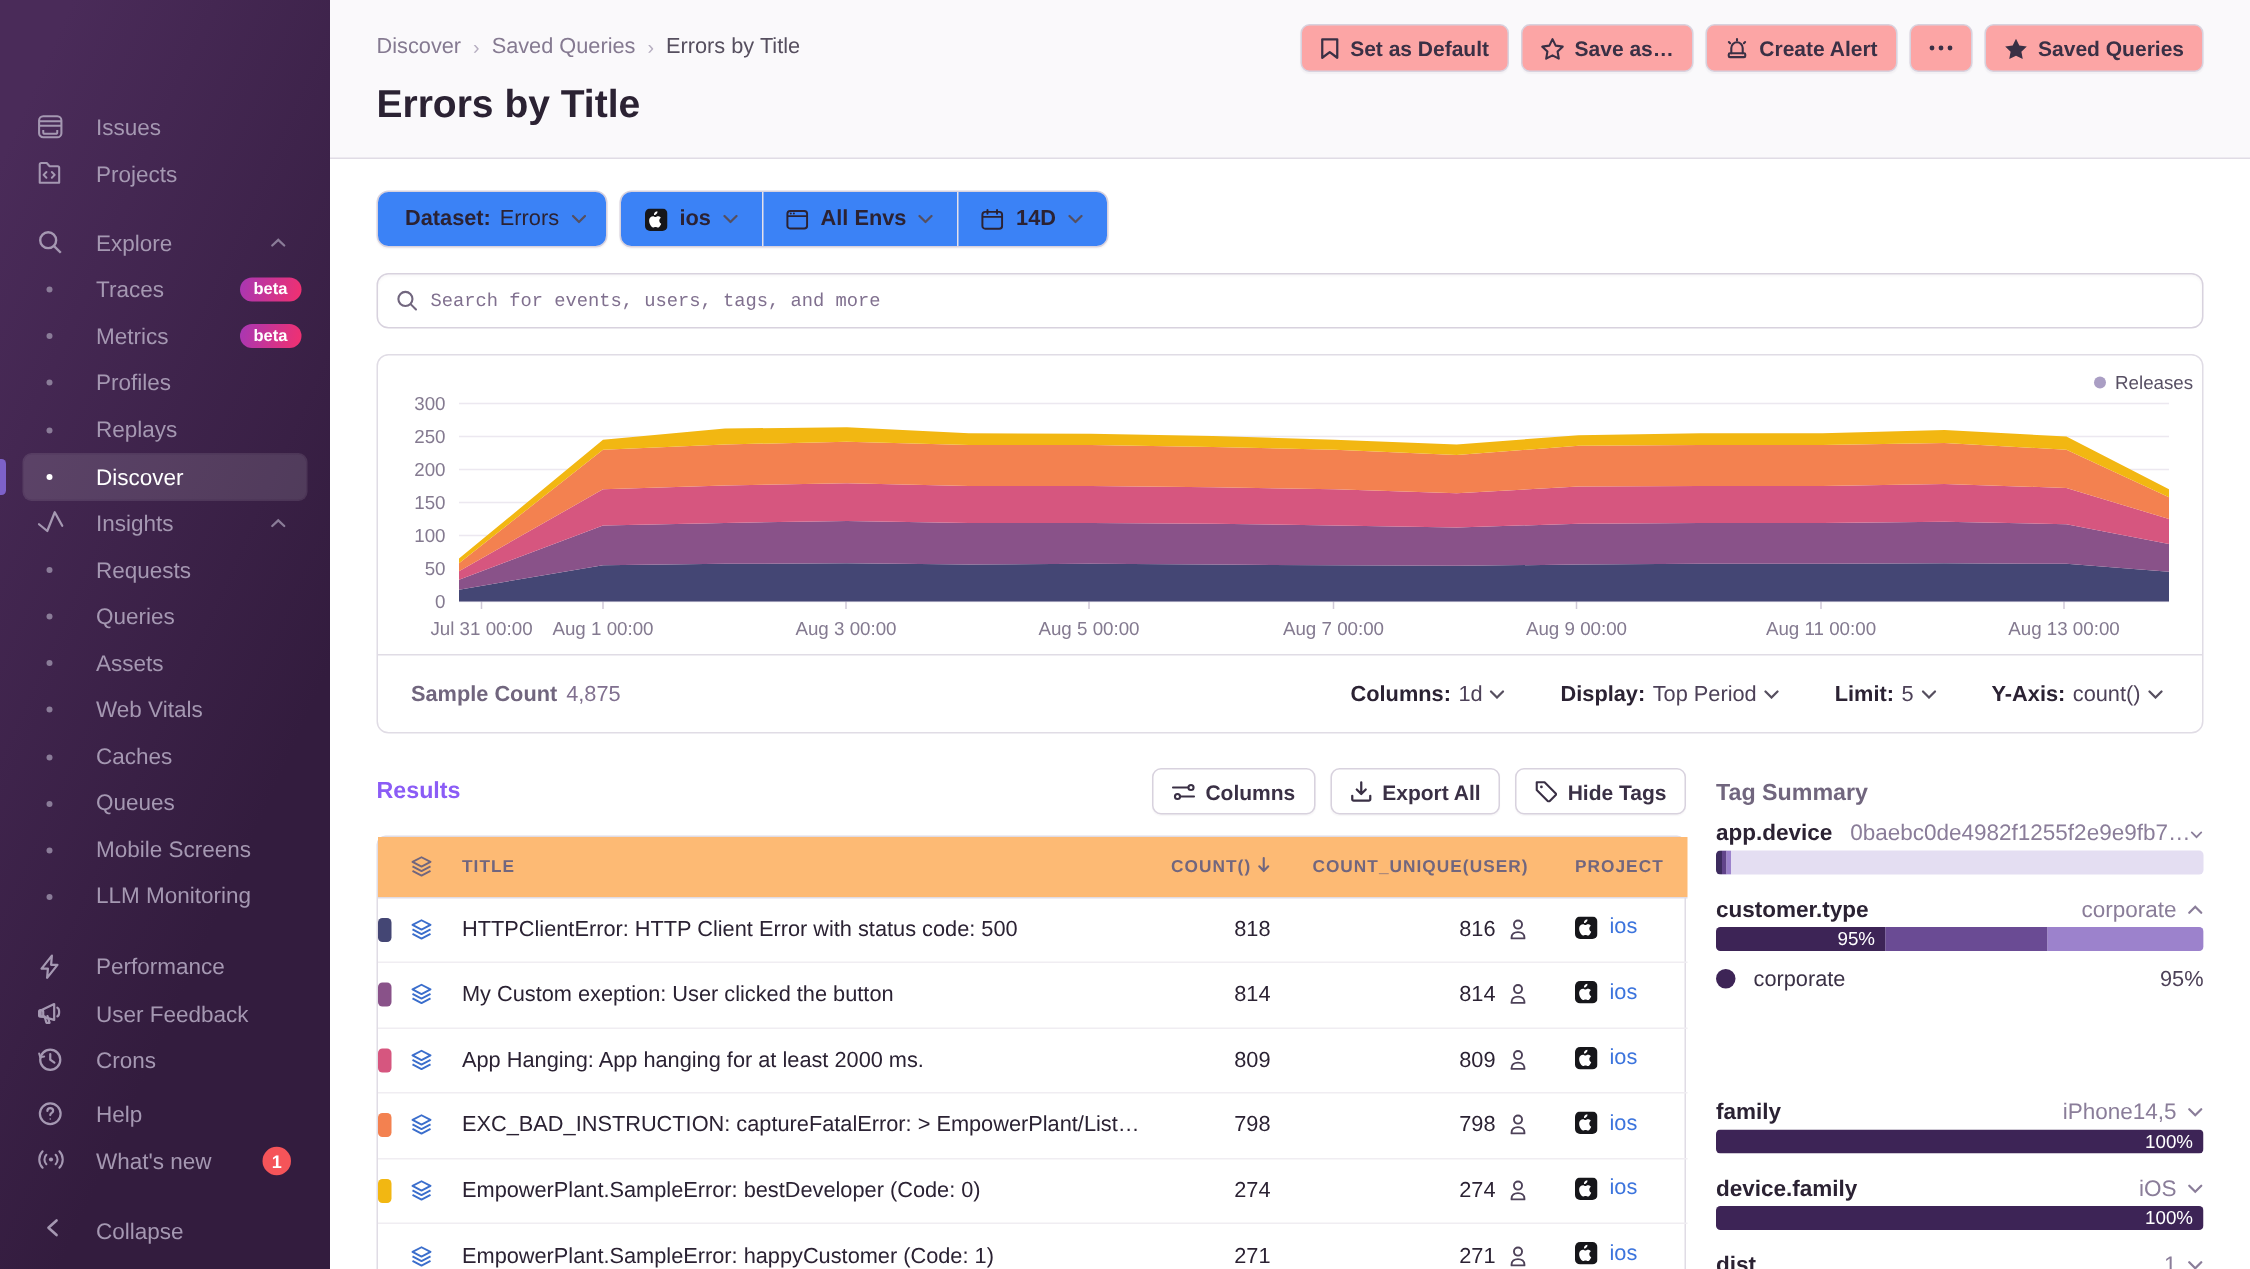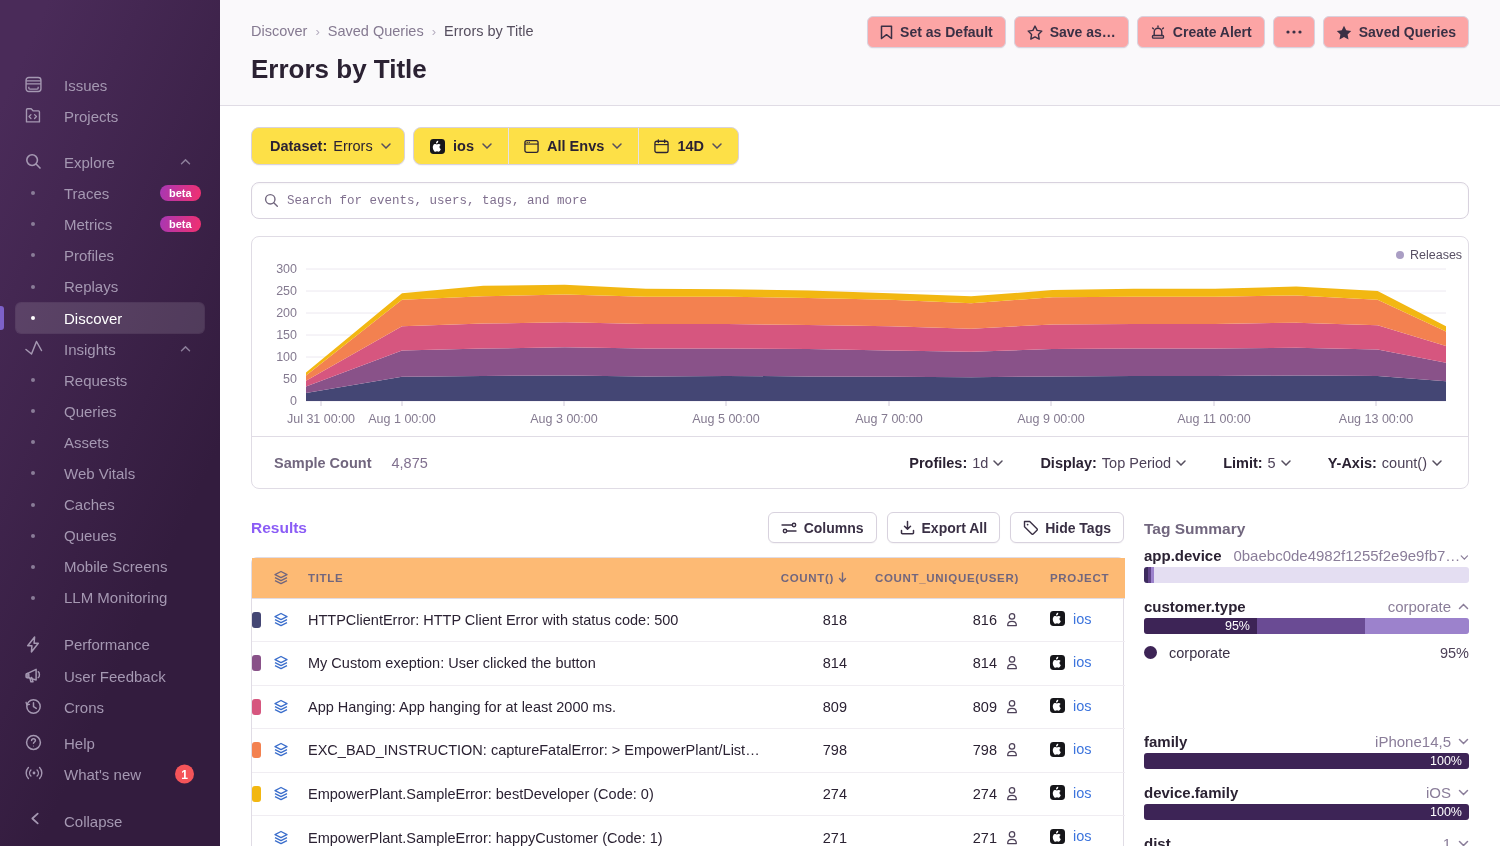--- a/index.html
+++ b/index.html
@@ -24,21 +24,21 @@
 .header{position:absolute;left:220px;top:0;right:0;height:106px;background:#faf9fb;border-bottom:1px solid #e0dce5}
 .crumbs{position:absolute;left:31px;top:23px;font-size:14.5px;color:#857a91;display:flex;gap:8px;align-items:center}
 .crumbs .sep{color:#b6aec0;font-size:13px}
 .crumbs .cur{color:#564f5f}
 .h-title{position:absolute;left:31px;top:54px;font-size:26px;font-weight:700;color:#2b2233;letter-spacing:0}
 .hbtns{position:absolute;right:31px;top:16px;display:flex;gap:8px}
 .btn{display:inline-flex;align-items:center;gap:7px;height:32px;padding:0 12px;background:#fca5a5;border:1px solid #d8d2de;border-radius:6px;font-weight:700;font-size:14px;color:#3a3045;box-shadow:0 1px 1px rgba(43,34,51,.04)}
 .btn svg{flex:none}
 
 .content{position:absolute;left:220px;top:106px;right:0;bottom:0;background:#fff}
-.pill{position:absolute;display:flex;align-items:center;background:#fde047;border:1px solid #d8d2de;border-radius:8px;height:38px;font-size:14.5px;color:#2b2233;box-shadow:0 1px 1px rgba(43,34,51,.04)}
+.pill{position:absolute;display:flex;align-items:center;background:#3b82f6;border:1px solid #d8d2de;border-radius:8px;height:38px;font-size:14.5px;color:#2b2233;box-shadow:0 1px 1px rgba(43,34,51,.04)}
 .pill .seg{display:flex;align-items:center;gap:8px;padding:0 16px;height:100%;white-space:nowrap}
 .pill .div{width:1px;height:100%;background:#e5e0ea}
 .chev{color:#71667e}
 .searchbar{position:absolute;left:31px;top:76px;width:1218px;height:37px;border:1px solid #d8d2de;border-radius:8px;display:flex;align-items:center;padding:0 12px;gap:8px;color:#80708f;box-shadow:inset 0 1px 2px rgba(43,34,51,.04)}
 .searchbar .ph{font-family:"Liberation Mono",monospace;font-size:12.5px;color:#80708f;letter-spacing:0}
 
 .panel{position:absolute;border:1px solid #e0dce5;border-radius:8px;background:#fff}
 .chartpanel{left:31px;top:130px;width:1218px;height:253px}
 .chartfoot{position:absolute;left:0;right:0;bottom:0;height:52px;border-top:1px solid #e0dce5;display:flex;align-items:center;padding:0 22px;font-size:14.5px;color:#80708f}
 .cf-label{font-weight:700;color:#71667e}
@@ -301,24 +301,24 @@
       <path fill="#444674" d="M54,164.0 L150,164.0 L231.3,164.0 L312.6,164.0 L393.9,164.0 L475.2,164.0 L556.5,164.0 L637.8,164.0 L719.1,164.0 L800.4,164.0 L881.7,164.0 L963.0,164.0 L1044.3,164.0 L1125.6,164.0 L1194,164.0 L1194,144.2 L1125.6,138.9 L1044.3,138.5 L963.0,138.9 L881.7,138.9 L800.4,139.4 L719.1,140.2 L637.8,139.8 L556.5,139.4 L475.2,138.9 L393.9,139.4 L312.6,138.5 L231.3,138.9 L150,139.8 L54,156.1 Z"></path>
       <path fill="#895289" d="M54,156.1 L150,139.8 L231.3,138.9 L312.6,138.5 L393.9,139.4 L475.2,138.9 L556.5,139.4 L637.8,139.8 L719.1,140.2 L800.4,139.4 L881.7,138.9 L963.0,138.9 L1044.3,138.5 L1125.6,138.9 L1194,144.2 L1194,125.7 L1125.6,112.5 L1044.3,110.8 L963.0,111.6 L881.7,111.6 L800.4,112.1 L719.1,114.7 L637.8,113.4 L556.5,112.1 L475.2,111.6 L393.9,111.6 L312.6,110.3 L231.3,111.6 L150,113.4 L54,149.5 Z"></path>
       <path fill="#d6567f" d="M54,149.5 L150,113.4 L231.3,111.6 L312.6,110.3 L393.9,111.6 L475.2,111.6 L556.5,112.1 L637.8,113.4 L719.1,114.7 L800.4,112.1 L881.7,111.6 L963.0,111.6 L1044.3,110.8 L1125.6,112.5 L1194,125.7 L1194,109.0 L1125.6,88.3 L1044.3,85.7 L963.0,87.0 L881.7,87.0 L800.4,87.4 L719.1,91.8 L637.8,89.2 L556.5,87.9 L475.2,87.0 L393.9,87.0 L312.6,85.2 L231.3,86.6 L150,89.2 L54,143.8 Z"></path>
       <path fill="#f38150" d="M54,143.8 L150,89.2 L231.3,86.6 L312.6,85.2 L393.9,87.0 L475.2,87.0 L556.5,87.9 L637.8,89.2 L719.1,91.8 L800.4,87.4 L881.7,87.0 L963.0,87.0 L1044.3,85.7 L1125.6,88.3 L1194,109.0 L1194,94.5 L1125.6,62.8 L1044.3,58.4 L963.0,59.7 L881.7,59.7 L800.4,60.2 L719.1,66.3 L637.8,62.8 L556.5,61.0 L475.2,59.7 L393.9,59.7 L312.6,57.5 L231.3,59.3 L150,62.8 L54,138.5 Z"></path>
       <path fill="#f2b712" d="M54,138.5 L150,62.8 L231.3,59.3 L312.6,57.5 L393.9,59.7 L475.2,59.7 L556.5,61.0 L637.8,62.8 L719.1,66.3 L800.4,60.2 L881.7,59.7 L963.0,59.7 L1044.3,58.4 L1125.6,62.8 L1194,94.5 L1194,89.2 L1125.6,54.0 L1044.3,49.6 L963.0,51.8 L881.7,51.8 L800.4,53.1 L719.1,59.3 L637.8,56.2 L556.5,53.6 L475.2,52.2 L393.9,51.8 L312.6,47.8 L231.3,48.7 L150,56.2 L54,135.4 Z"></path>
       <circle cx="1148" cy="18" r="4" fill="#aa9ec4"></circle>
       <text x="1158" y="22" font-size="12.5" fill="#574f63">Releases</text>
     </svg>
     <div class="chartfoot">
       <span class="cf-label">Sample Count</span>
-        <span style="margin-left:20px">4,875</span>
+        <span style="margin-left:6px">4,875</span>
       <div class="cf-right">
         <span class="cf-item">
-            <b>Profiles:</b>
+            <b>Columns:</b>
             <span>1d</span>
             <svg class="chev" width="10" height="6" viewBox="0 0 10 6">
               <path d="M1 1 L5 5 L9 1" stroke="#564f5f" stroke-width="1.5" fill="none" stroke-linecap="round"></path>
             </svg>
           </span>
         <span class="cf-item">
             <b>Display:</b>
             <span>Top Period</span>
             <svg class="chev" width="10" height="6" viewBox="0 0 10 6">
               <path d="M1 1 L5 5 L9 1" stroke="#564f5f" stroke-width="1.5" fill="none" stroke-linecap="round"></path>

